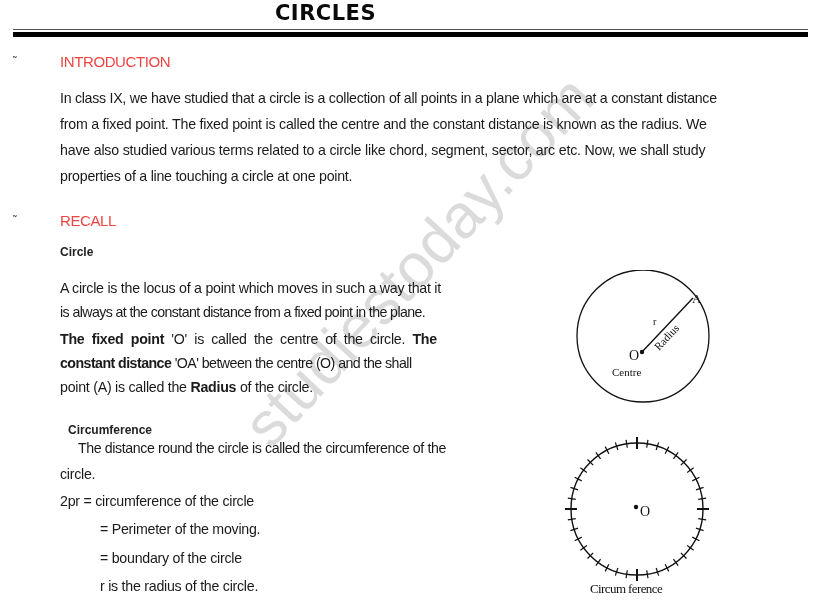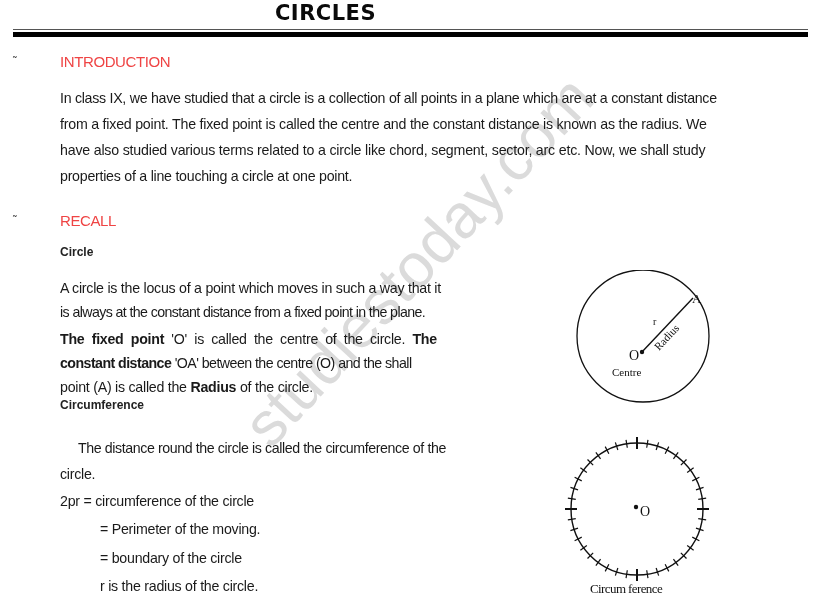--- a/index.html
+++ b/index.html
@@ -43,21 +43,21 @@
 <div class="line" style="left:60px;top:331px;word-spacing:3.5px;">
   <span class="b">The fixed point</span><span> 'O' is called the centre of the circle. </span><span class="b">The</span>
 </div>
 <div class="line" style="left:60px;top:355px;letter-spacing:-0.55px;">
   <span class="b">constant distance</span><span> 'OA' between the centre (O) and the shall</span>
 </div>
 <div class="line" style="left:60px;top:379px;">
   <span>point (A) is called the </span><span class="b">Radius</span><span> of the circle.</span>
 </div>
 
-<div class="subheading" style="top:398px;">Circumference</div>
+<div class="subheading" style="top:423px;margin-left:8px;">Circumference</div>
 <div class="line" style="left:60px;top:440px;letter-spacing:-0.4px;margin-left:18px;">The distance round the circle is called the circumference of the</div>
 <div class="line" style="left:60px;top:466px;">circle.</div>
 <div class="line" style="left:60px;top:493px;">2pr = circumference of the circle</div>
 <div class="line" style="left:100px;top:521px;">= Perimeter of the moving.</div>
 <div class="line" style="left:100px;top:550px;">= boundary of the circle</div>
 <div class="line" style="left:100px;top:578px;">r is the radius of the circle.</div>
 
 <svg style="position:absolute;left:560px;top:270px;" width="180" height="135">
   <circle cx="83" cy="66" r="66" fill="none" stroke="#111" stroke-width="1.3"></circle>
   <line x1="81" y1="83" x2="133" y2="28" stroke="#111" stroke-width="1.4"></line>

